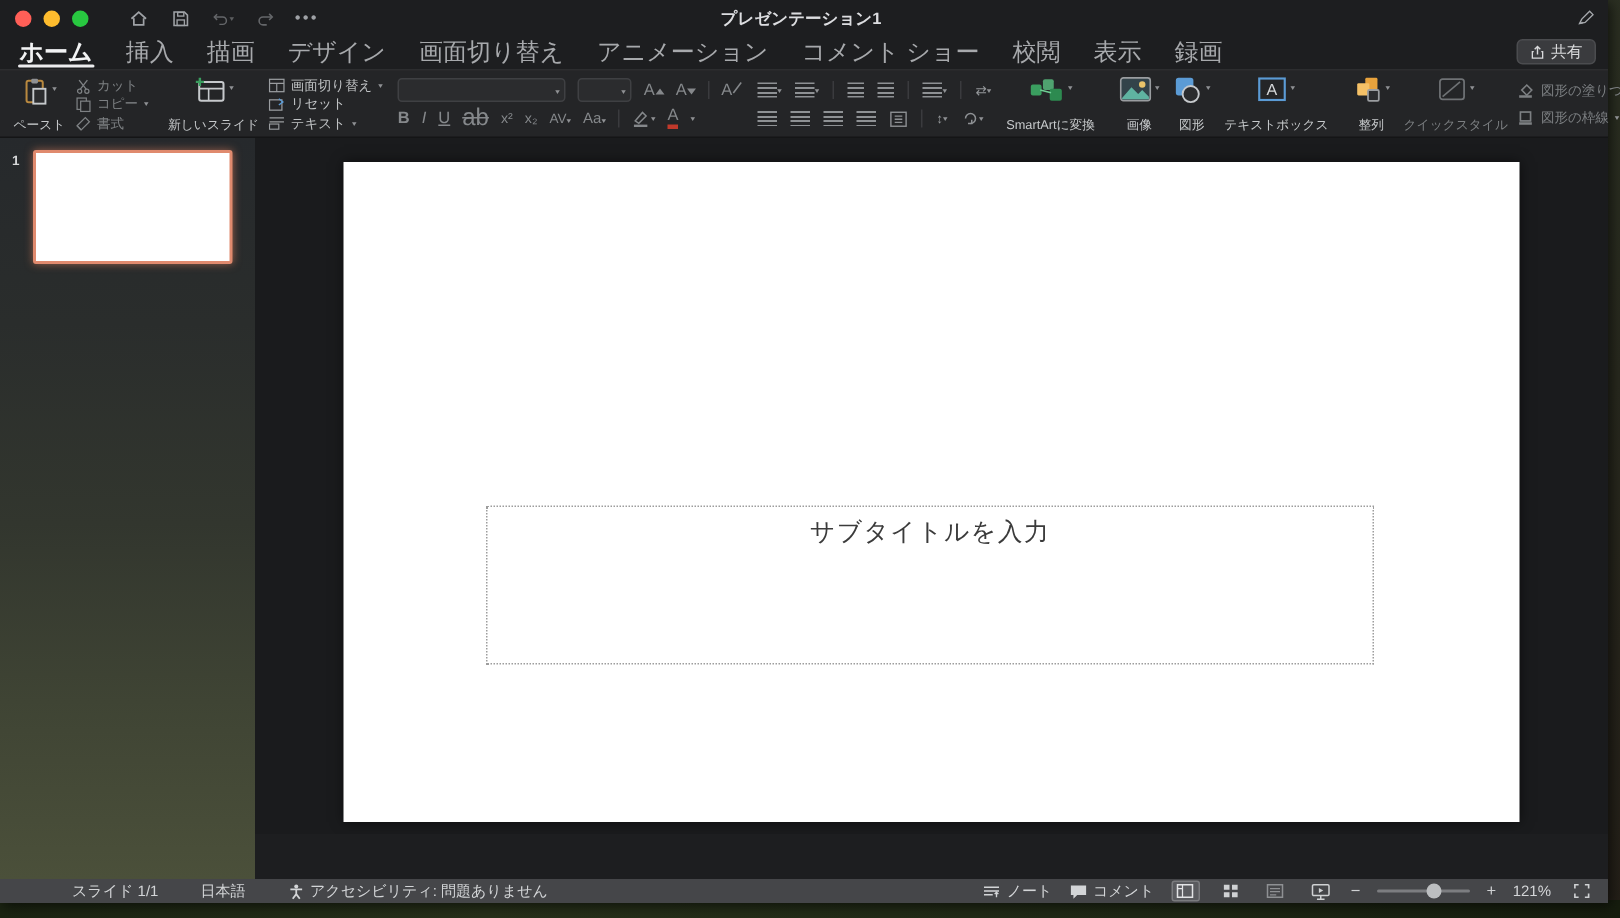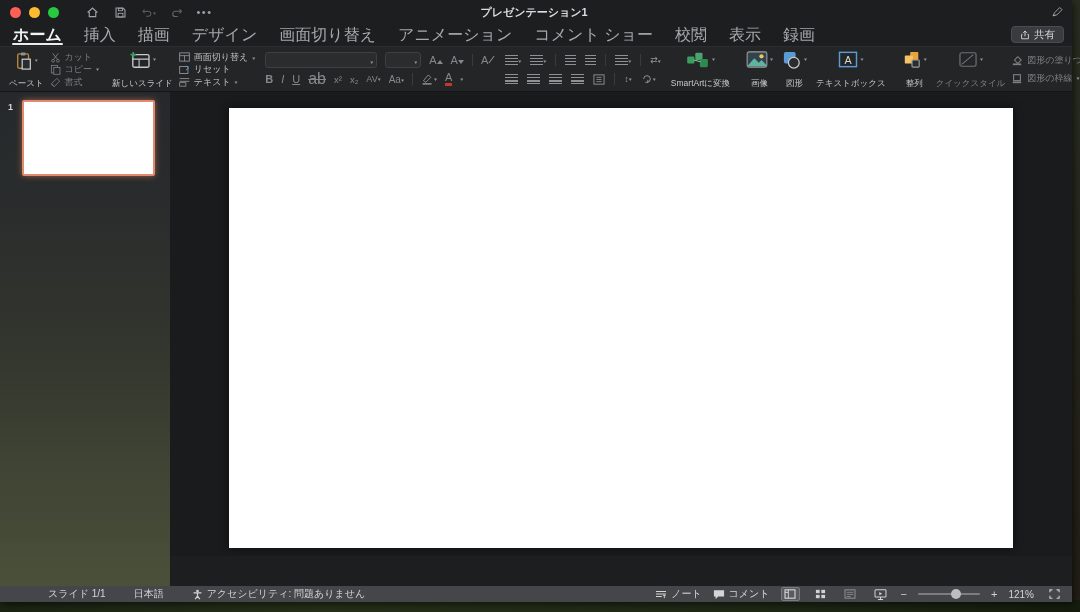--- a/index.html
+++ b/index.html
@@ -514,20 +514,23 @@
 
   <div class="content">
     <div class="sidebar">
       <span class="slide-num">1</span>
       <div class="thumb"></div>
     </div>
 
     <div class="editor">
       <div class="canvas">
         <div class="slide">
+          <div class="ph ph-sub">
+            <span>サブタイトルを入力</span>
+          </div>
         </div>
       </div>
     </div>
   </div>
 
   <div class="statusbar">
     <span class="sb-item first">スライド 1/1</span>
     <span class="sb-item">日本語</span>
     <span class="sb-item">
       <svg width="11" height="11" viewBox="0 0 14 14">

